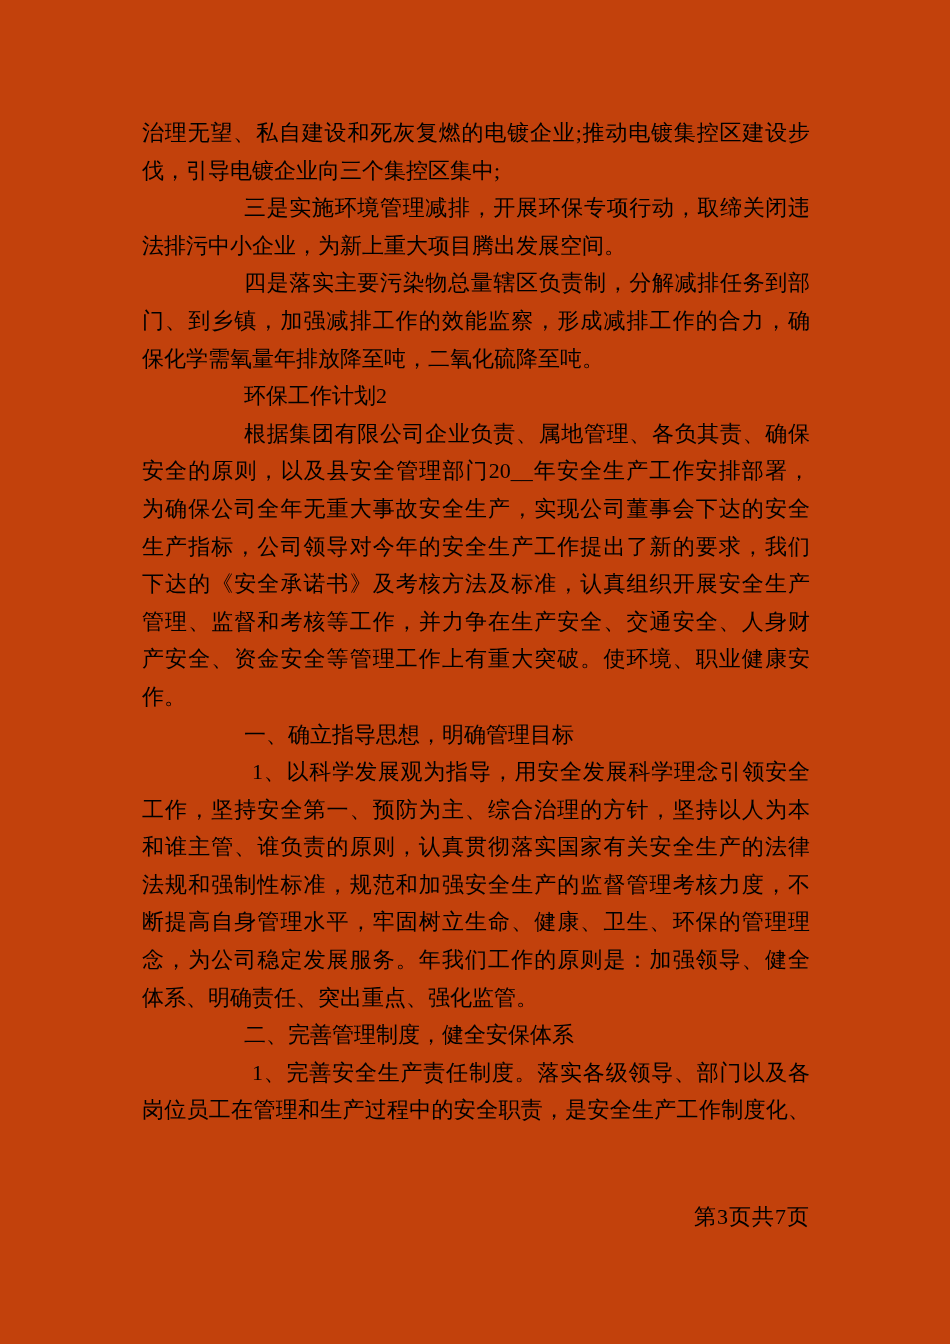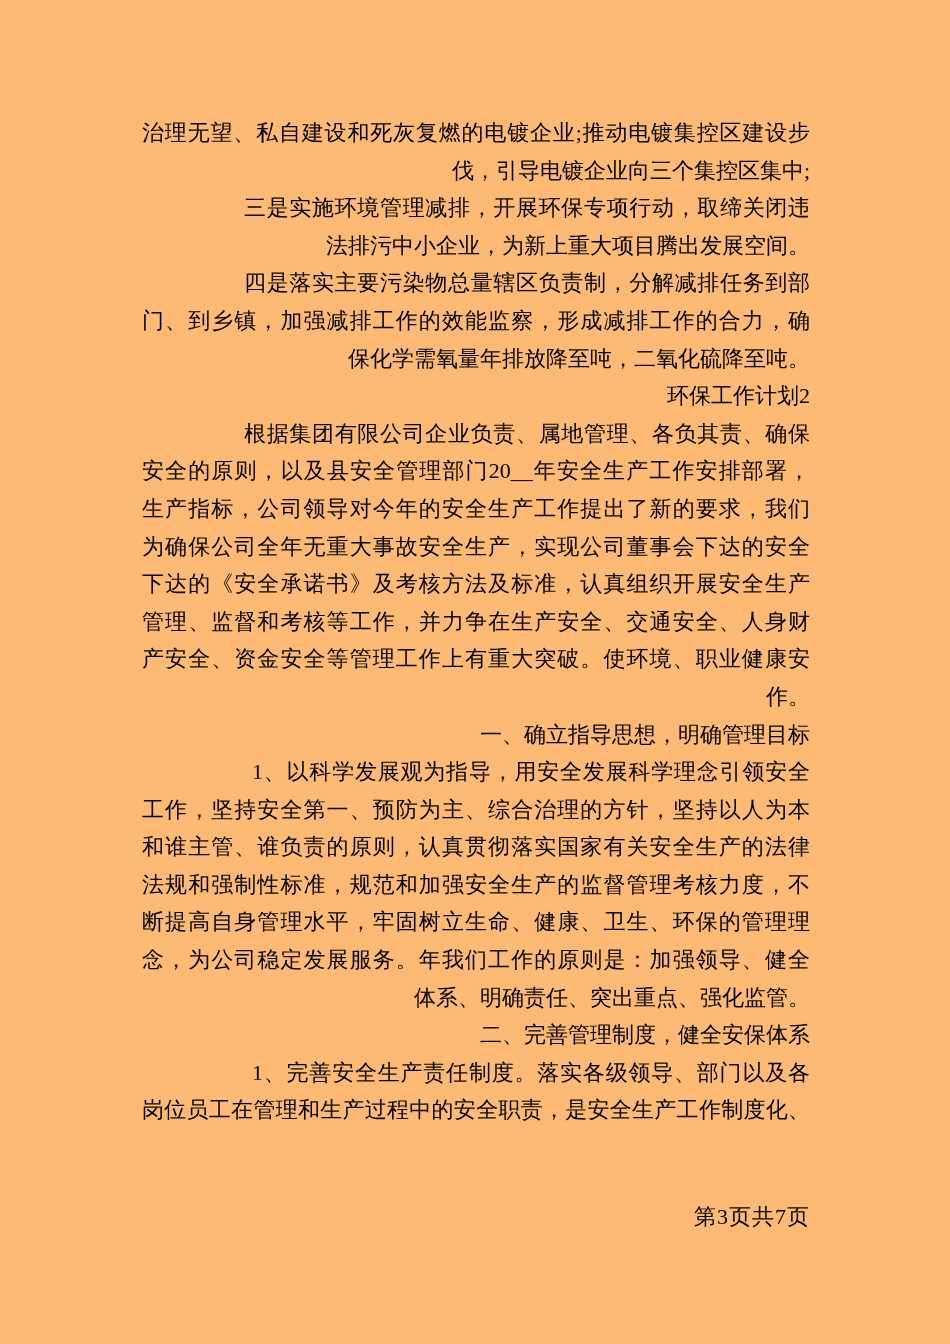--- a/index.html
+++ b/index.html
@@ -4,37 +4,37 @@
 <style>
   html, body {
     margin: 0;
     padding: 0;
     background: #ffffff;
   }
   .page {
     position: relative;
     width: 950px;
     height: 1344px;
-    background: #fdba74;
+    background: #c2410c;
     color: #000000;
     font-family: "Liberation Serif", "DejaVu Serif", serif;
     overflow: hidden;
   }
   .textblock {
     position: absolute;
     left: 142px;
     top: 114px;
     width: 668px;
     font-size: 22px;
     line-height: 37.6px;
   }
   .line {
     height: 37.6px;
     overflow: hidden;
-    text-align: right;
+    text-align: left;
     white-space: normal;
   }
   .line.just {
     text-align: justify;
     text-align-last: justify;
   }
   .footer {
     position: absolute;
     top: 1202px;
     right: 140px;
@@ -51,22 +51,22 @@
       <div class="line just" style="text-indent: 0px;">治理无望、私自建设和死灰复燃的电镀企业;推动电镀集控区建设步</div>
       <div class="line" style="text-indent: 0px;">伐，引导电镀企业向三个集控区集中;</div>
       <div class="line just" style="text-indent: 102px;">三是实施环境管理减排，开展环保专项行动，取缔关闭违</div>
       <div class="line" style="text-indent: 0px;">法排污中小企业，为新上重大项目腾出发展空间。</div>
       <div class="line just" style="text-indent: 102px;">四是落实主要污染物总量辖区负责制，分解减排任务到部</div>
       <div class="line just" style="text-indent: 0px;">门、到乡镇，加强减排工作的效能监察，形成减排工作的合力，确</div>
       <div class="line" style="text-indent: 0px;">保化学需氧量年排放降至吨，二氧化硫降至吨。</div>
       <div class="line" style="text-indent: 102px;">环保工作计划2</div>
       <div class="line just" style="text-indent: 102px;">根据集团有限公司企业负责、属地管理、各负其责、确保</div>
       <div class="line just" style="text-indent: 0px;">安全的原则，以及县安全管理部门20__年安全生产工作安排部署，</div>
+      <div class="line just" style="text-indent: 0px;">为确保公司全年无重大事故安全生产，实现公司董事会下达的安全</div>
       <div class="line just" style="text-indent: 0px;">生产指标，公司领导对今年的安全生产工作提出了新的要求，我们</div>
-      <div class="line just" style="text-indent: 0px;">为确保公司全年无重大事故安全生产，实现公司董事会下达的安全</div>
       <div class="line just" style="text-indent: 0px;">下达的《安全承诺书》及考核方法及标准，认真组织开展安全生产</div>
       <div class="line just" style="text-indent: 0px;">管理、监督和考核等工作，并力争在生产安全、交通安全、人身财</div>
       <div class="line just" style="text-indent: 0px;">产安全、资金安全等管理工作上有重大突破。使环境、职业健康安</div>
       <div class="line" style="text-indent: 0px;">作。</div>
       <div class="line" style="text-indent: 102px;">一、确立指导思想，明确管理目标</div>
       <div class="line just" style="text-indent: 110px;">1、以科学发展观为指导，用安全发展科学理念引领安全</div>
       <div class="line just" style="text-indent: 0px;">工作，坚持安全第一、预防为主、综合治理的方针，坚持以人为本</div>
       <div class="line just" style="text-indent: 0px;">和谁主管、谁负责的原则，认真贯彻落实国家有关安全生产的法律</div>
       <div class="line just" style="text-indent: 0px;">法规和强制性标准，规范和加强安全生产的监督管理考核力度，不</div>
       <div class="line just" style="text-indent: 0px;">断提高自身管理水平，牢固树立生命、健康、卫生、环保的管理理</div>

